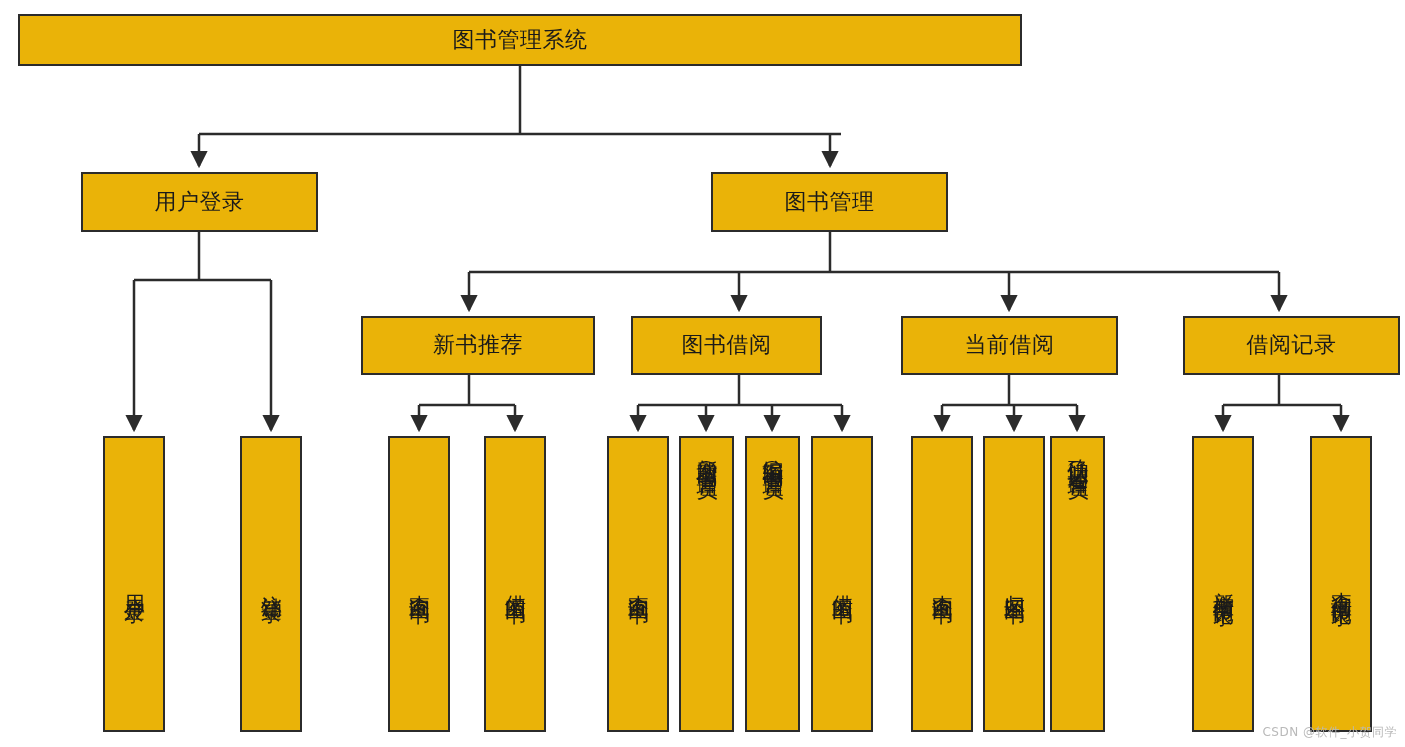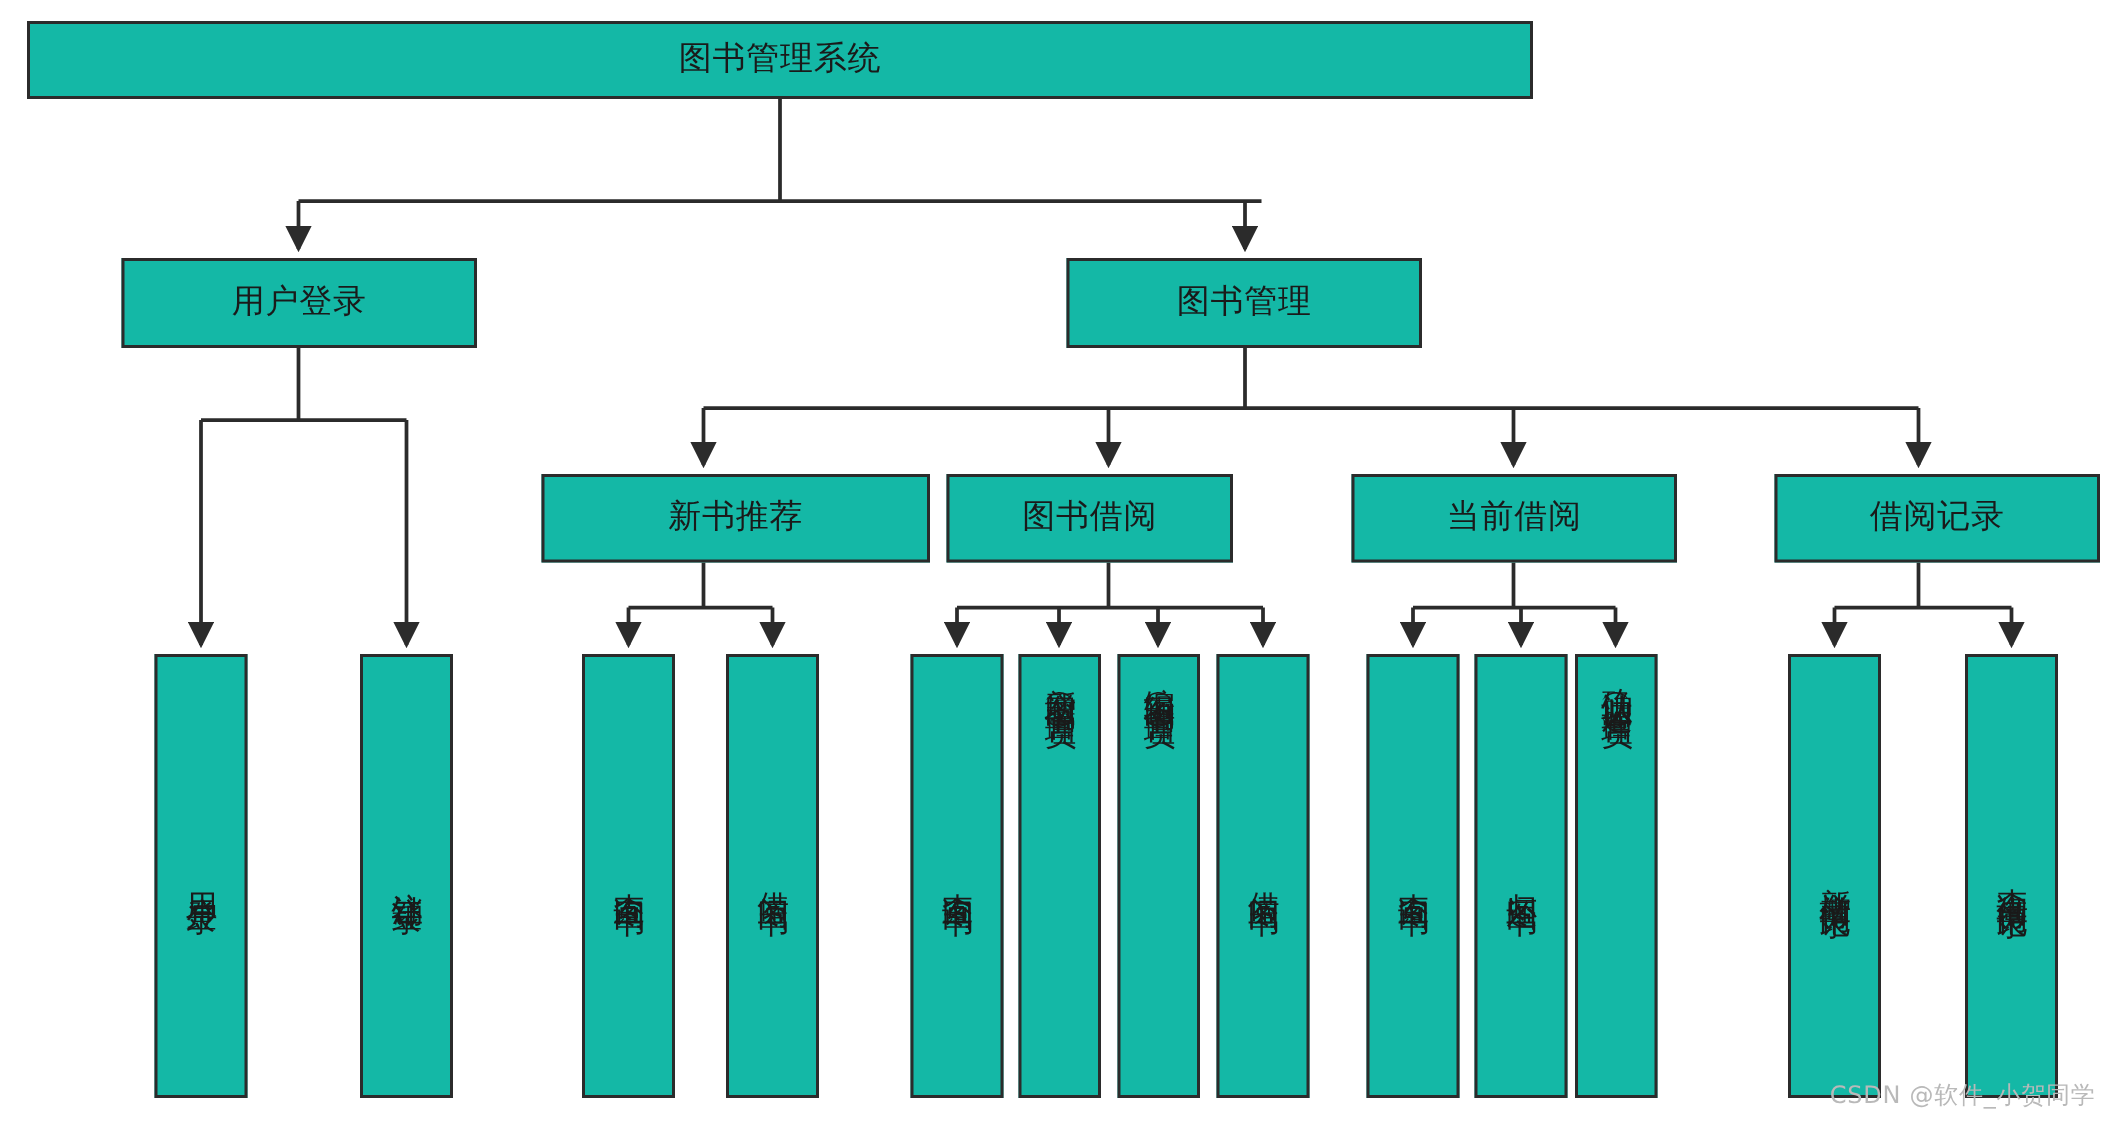--- a/index.html
+++ b/index.html
@@ -18,21 +18,21 @@
     position: absolute;
     left: 0;
     top: 0;
     width: 1405px;
     height: 747px;
   }
   .node-box {
     position: absolute;
     box-sizing: border-box;
     border: 2.5px solid #2b2b2b;
-    background: #14b8a6;
+    background: #eab308;
     display: flex;
     align-items: center;
     justify-content: center;
     color: #1a1a1a;
   }
   .node-label {
     font-size: 22px;
     line-height: 1.12;
     letter-spacing: 0.5px;
     white-space: nowrap;
@@ -50,21 +50,21 @@
     letter-spacing: 3px;
     line-height: 1;
   }
   .node-box.leaf.top-align {
     align-items: flex-start;
   }
   .watermark {
     position: absolute;
     right: 8px;
     bottom: 6px;
-    font-size: 16px;
+    font-size: 12px;
     color: #b9b9b9;
     letter-spacing: 0.5px;
     white-space: nowrap;
     pointer-events: none;
   }
 </style>
 </head>
 <body>
 
 <svg id="canvas" viewBox="0 0 1405 747" xmlns="http://www.w3.org/2000/svg">
@@ -121,21 +121,21 @@
   <span class="node-label">图书管理系统</span>
 </div>
 
 <div class="node-box" id="n-l2-0" style="left: 81px; top: 172px; width: 237px; height: 60px;">
   <span class="node-label">用户登录</span>
 </div>
 <div class="node-box" id="n-l2-1" style="left: 711px; top: 172px; width: 237px; height: 60px;">
   <span class="node-label">图书管理</span>
 </div>
 
-<div class="node-box" id="n-l3-0" style="left: 361px; top: 316px; width: 259px; height: 59px;">
+<div class="node-box" id="n-l3-0" style="left: 361px; top: 316px; width: 234px; height: 59px;">
   <span class="node-label">新书推荐</span>
 </div>
 <div class="node-box" id="n-l3-1" style="left: 631px; top: 316px; width: 191px; height: 59px;">
   <span class="node-label">图书借阅</span>
 </div>
 <div class="node-box" id="n-l3-2" style="left: 901px; top: 316px; width: 217px; height: 59px;">
   <span class="node-label">当前借阅</span>
 </div>
 <div class="node-box" id="n-l3-3" style="left: 1171px; top: 316px; width: 217px; height: 59px; margin-left: 12px;">
   <span class="node-label">借阅记录</span>

